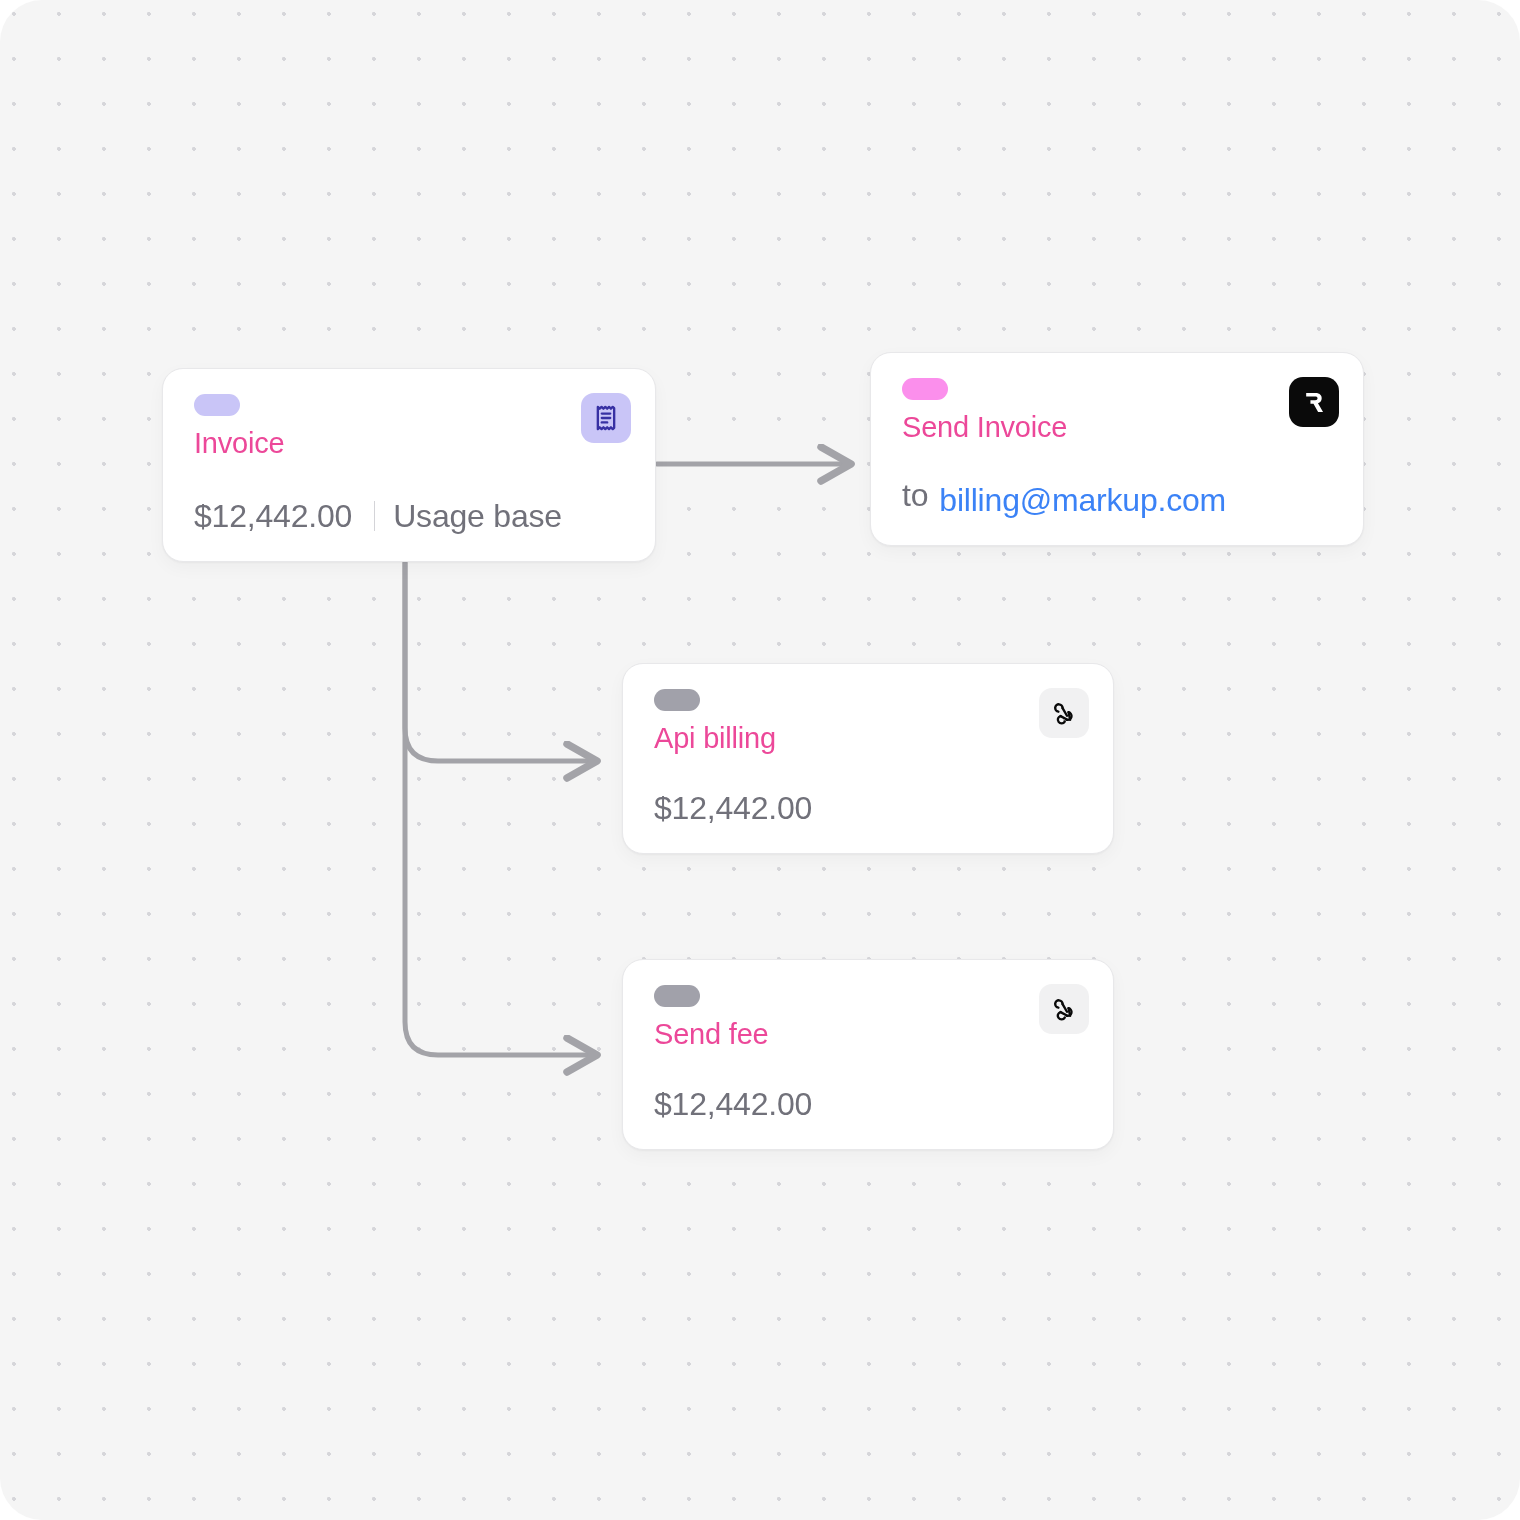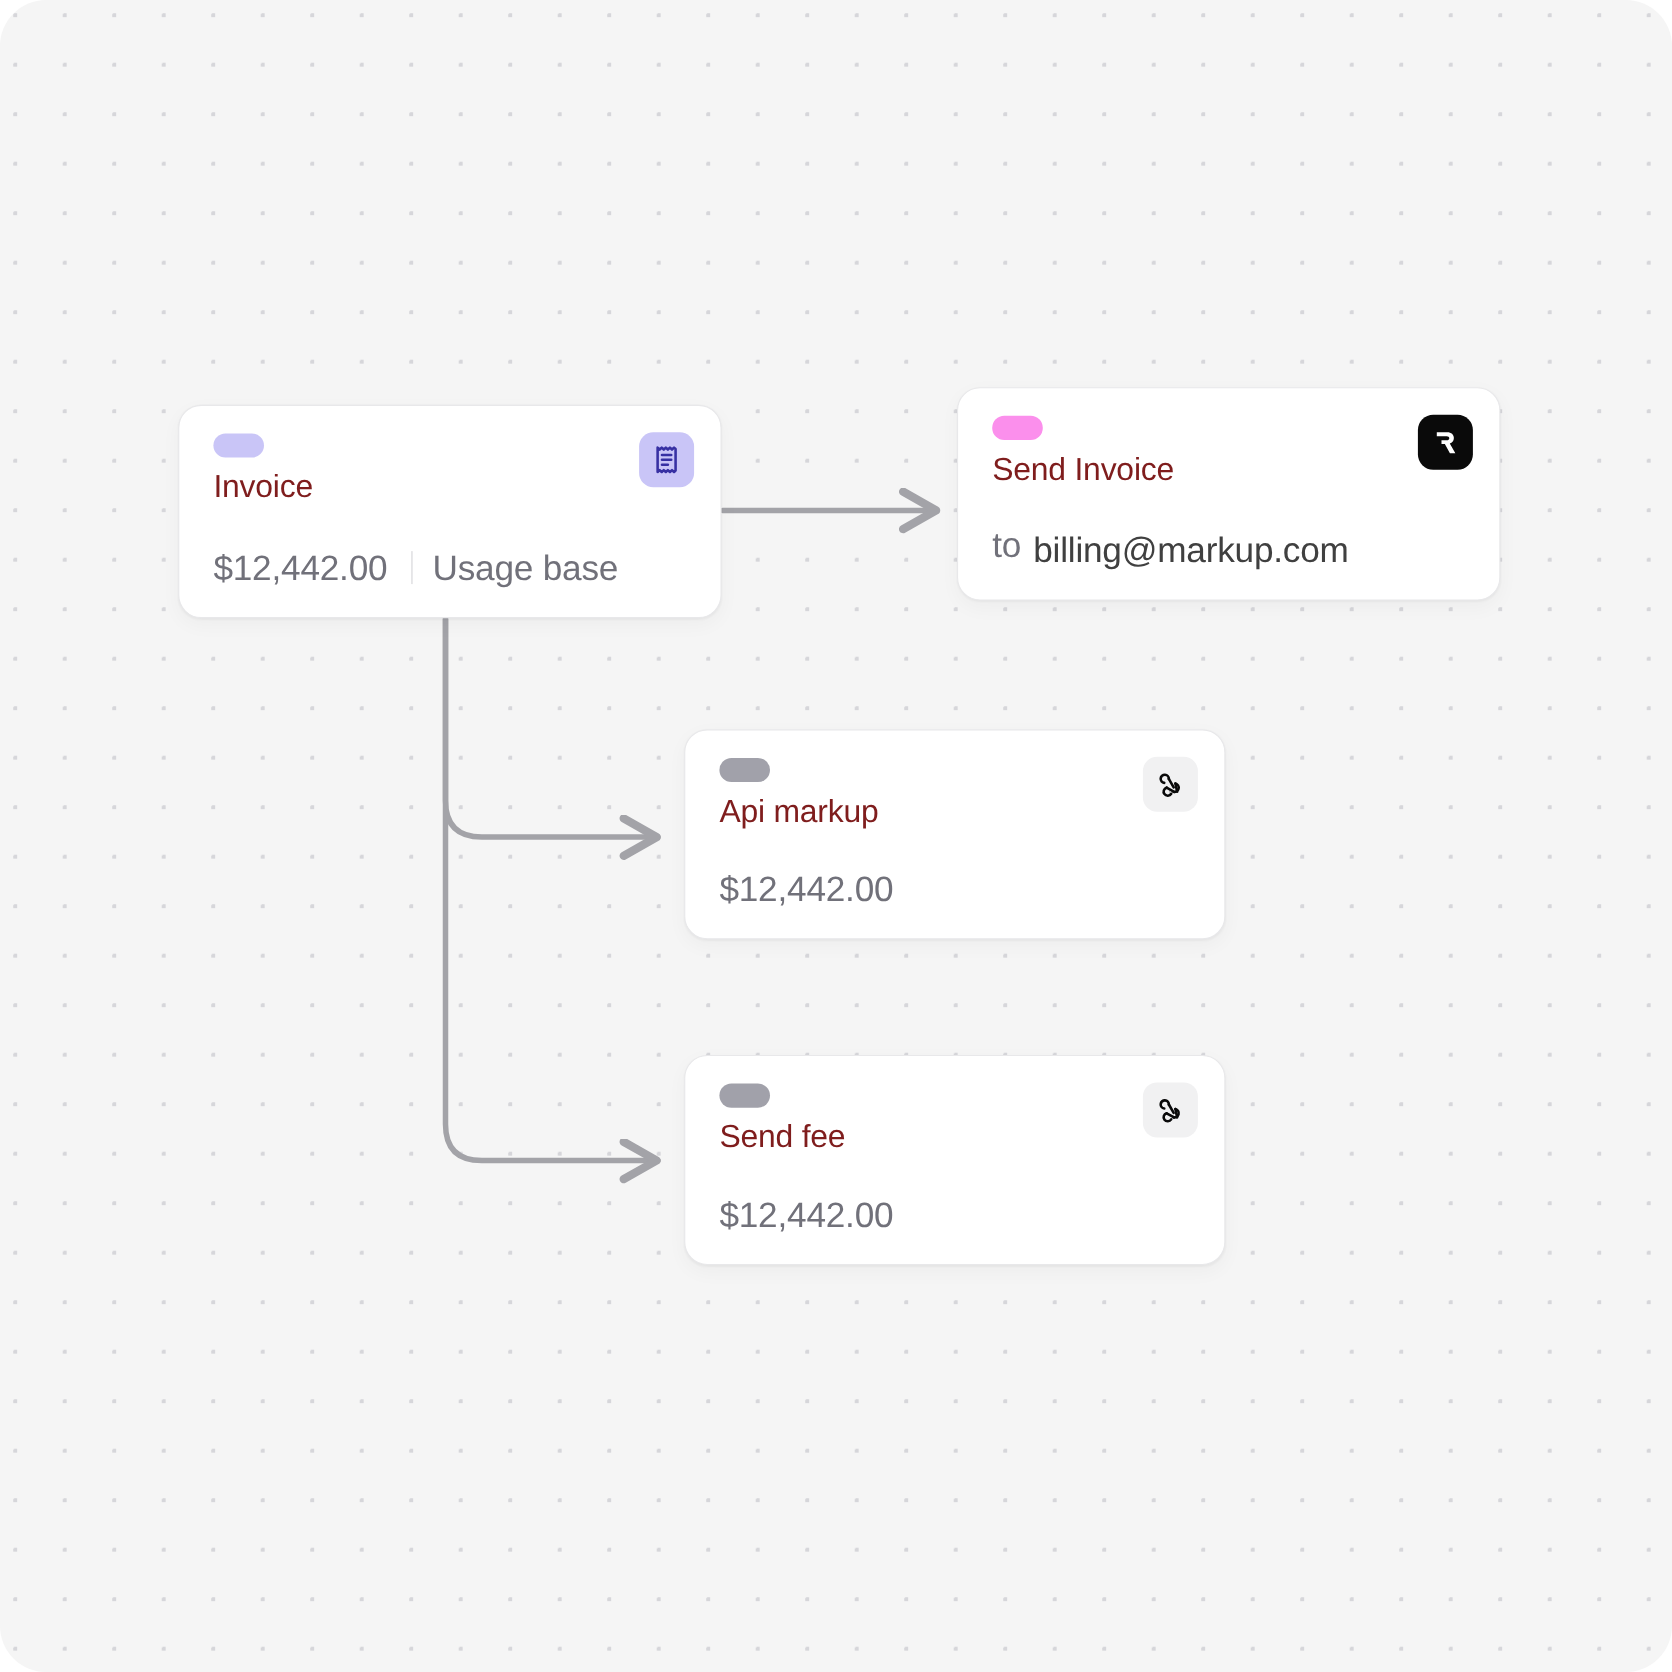--- a/index.html
+++ b/index.html
@@ -52,21 +52,21 @@
     display: block;
   }
 
   .node-title {
     position: absolute;
     left: 31px;
     top: 57px;
     font-size: 29px;
     line-height: 1.2;
     letter-spacing: -0.2px;
-    color: #7f1d1d;
+    color: #ec4899;
     white-space: nowrap;
   }
 
   .node-sub {
     position: absolute;
     left: 31px;
     bottom: 26px;
     font-size: 32px;
     line-height: 1.2;
     letter-spacing: -0.2px;
@@ -77,21 +77,21 @@
   }
 
   .sep {
     display: inline-block;
     width: 1px;
     height: 30px;
     background: #d4d4d8;
     margin: 0 18px 0 22px;
   }
 
-  .sub-strong { color: #404040; margin-top: 10px; }
+  .sub-strong { color: #3b82f6; margin-top: 10px; }
 
   
   .icon-badge {
     position: absolute;
     top: 24px;
     right: 24px;
     width: 50px;
     height: 50px;
     border-radius: 13px;
     display: flex;
@@ -181,21 +181,21 @@
         <path d="M10.3 7.2 A3.3 3.3 0 1 0 6.6 10.4"></path>
         <path d="M10.3 7.2 L14.2 14.0"></path>
         <path d="M15.6 10.9 A3.3 3.3 0 1 1 14.0 17.6"></path>
         <path d="M15.6 10.9 L17.0 17.6"></path>
         <path d="M8.5 14.3 A3.3 3.3 0 1 0 12.2 19.2"></path>
         <path d="M8.5 14.3 L14.6 17.6"></path>
         <circle cx="12" cy="17.6" r="0.1"></circle>
       </svg>
     </div>
 
-    <div class="node-title">Api markup</div>
+    <div class="node-title">Api billing</div>
 
     <div class="node-sub">
       <span>$12,442.00</span>
     </div>
   </div>
 
   <div class="node" style="left:622px; top:959px; width:492px; height:191px;">
     <span class="pill" style="position:absolute; left:31px; top:25px; background:#a1a1aa;"></span>
 
     <div class="icon-badge webhook">

